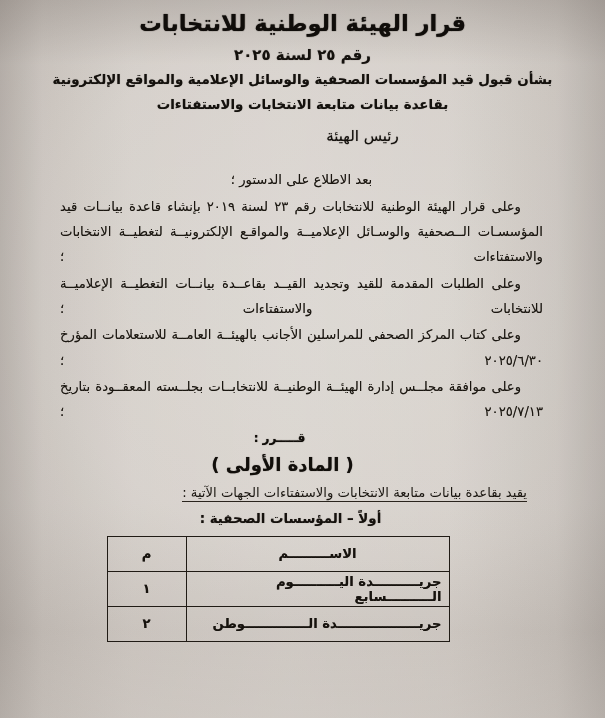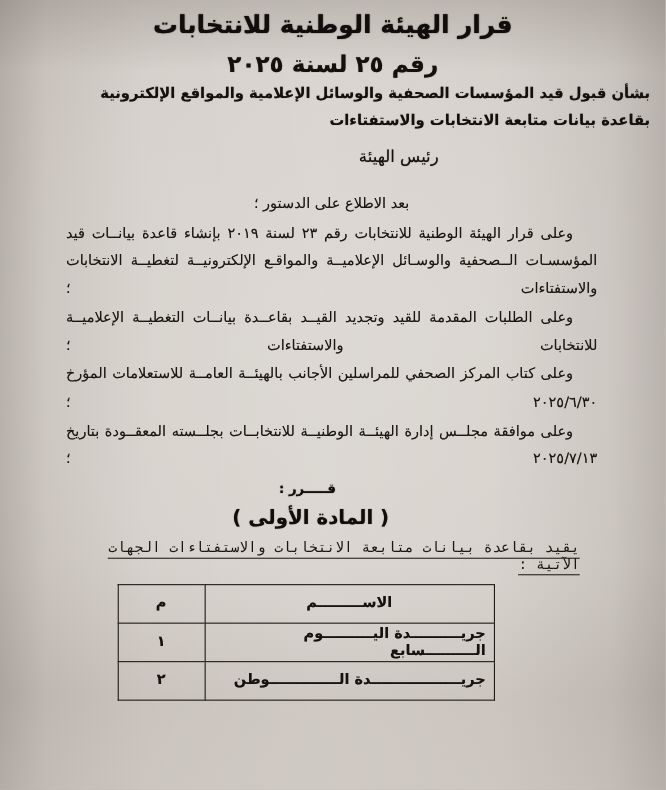--- a/index.html
+++ b/index.html
@@ -67,28 +67,28 @@
     font-size: 22.5px;
     letter-spacing: 0px;
     margin: 10px 0 0 0;
     padding: 0 20px;
     color: #100d0a;
     text-shadow: 0 0 1.1px rgba(20,16,12,0.75), 0.4px 0.3px 0.7px rgba(60,52,45,0.35);
   }
   .doc-subtitle-1 {
     text-align: center;
     font-weight: bold;
-    font-size: 21px;
+    font-size: 15px;
     margin: 10px 0 0 0;
     color: #14110d;
     text-shadow: 0 0 0.8px rgba(25,20,16,0.6);
   }
   .doc-subtitle-2,
   .doc-subtitle-3 {
-    text-align: right;
+    text-align: center;
     font-weight: bold;
     font-size: 13.4px;
     margin: 7px 0 0 0;
     padding: 0 14px;
     color: #14110d;
     line-height: 1.35;
     text-shadow: 0 0 0.7px rgba(25,20,16,0.55);
   }
   .signatory {
     text-align: center;
@@ -149,21 +149,20 @@
   .article-lead {
     margin: 10px 0 0 0;
     padding: 0 78px 0 60px;
     font-size: 13.2px;
     color: #1a1610;
     text-align: right;
   }
   .article-lead .underlined {
     border-bottom: 1.1px solid #2a241d;
     padding-bottom: 1px;
-    font-family: Liberation Mono, monospace;
   }
   .section-label {
     margin: 11px 0 0 0;
     padding: 0 0 0 0;
     font-size: 13.4px;
     font-weight: bold;
     color: #15110d;
     text-align: center;
     padding-right: 24px;
     text-shadow: 0 0 0.7px rgba(25,20,16,0.5);
@@ -229,20 +228,21 @@
     </div>
 
     <div class="decision-word">قـــــرر :</div>
 
     <div class="article-heading">( المادة الأولى )</div>
 
     <div class="article-lead">
       <span class="underlined">يقيد بقاعدة بيانات متابعة الانتخابات والاستفتاءات الجهات الآتية :</span>
     </div>
 
+    <div class="section-label">أولاً – المؤسسات الصحفية :</div>
 
     <div class="table-wrap">
       <table class="entities">
         <thead>
           <tr>
             <th class="col-name">الاســـــــــم</th>
             <th class="col-num">م</th>
           </tr>
         </thead>
         <tbody>

